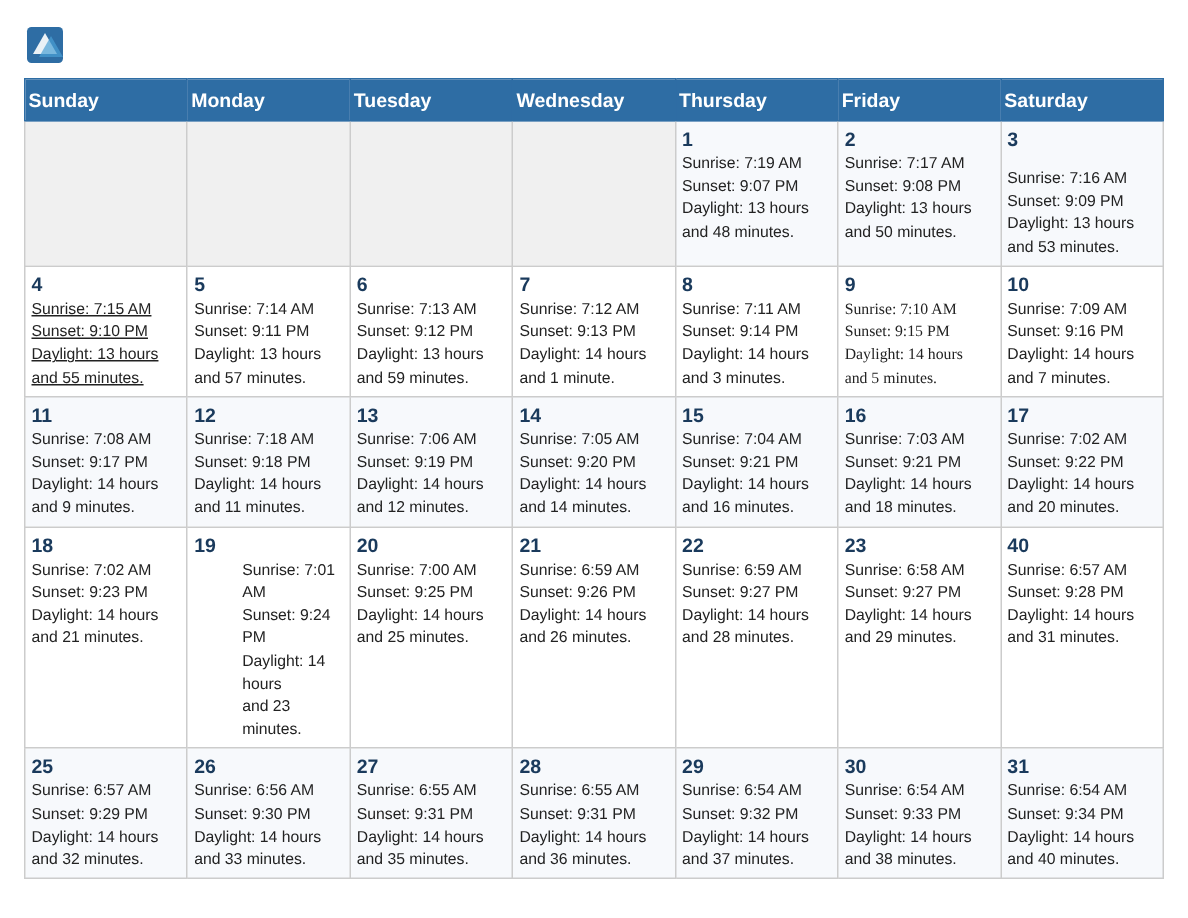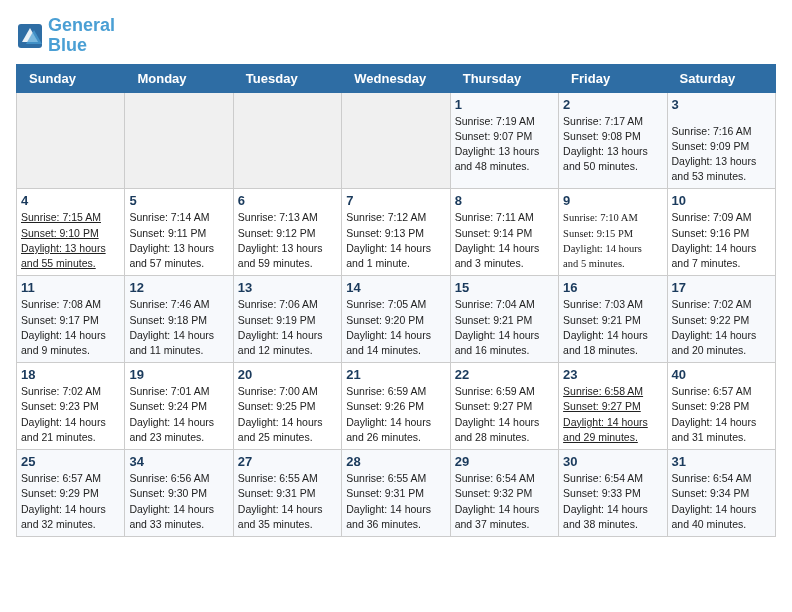--- a/index.html
+++ b/index.html
@@ -49,21 +49,21 @@
     table {
       width: 100%;
       border-collapse: collapse;
       font-size: 11px;
     }
     thead tr {
       background-color: #2e6da4;
       color: #fff;
     }
     thead th {
-      padding: 6px 12px;
+      padding: 6px 2px;
       text-align: left;
       font-size: 13px;
       font-weight: bold;
       border: 1px solid #2e6da4;
     }
     tbody tr {
       vertical-align: top;
     }
     tbody td {
       border: 1px solid #ccc;
@@ -94,26 +94,20 @@
 </head>
 <body>
 
 <div class="header">
   <div class="logo">
     <svg class="logo-icon" viewBox="0 0 28 28">
       <rect x="2" y="2" width="24" height="24" rx="3" fill="#2e6da4"></rect>
       <polygon points="14,6 22,20 6,20" fill="white" opacity="0.9"></polygon>
       <polygon points="18,8 26,22 10,22" fill="#4a9fd4" opacity="0.7"></polygon>
     </svg>
-    <div>
-      <div class="logo-text">
-        <span>General</span><br>
-        <span style="color:#4a9fd4">Blue</span>
-      </div>
-    </div>
   </div>
   <div class="title-block">
     <div class="cal-title"></div>
     <div class="cal-subtitle"></div>
   </div>
 </div>
 
 <table>
   <thead>
     <tr>
@@ -208,21 +202,21 @@
       <tr>
         <td>
           <div class="day-num">11</div>
           <div class="day-info" style="white-space: pre-line;">Sunrise: 7:08 AM
 Sunset: 9:17 PM
 Daylight: 14 hours
 and 9 minutes.</div>
         </td>
         <td>
           <div class="day-num">12</div>
-          <div class="day-info" style="white-space: pre-line;">Sunrise: 7:46 AM
+          <div class="day-info" style="white-space: pre-line;">Sunrise: 7:18 AM
 Sunset: 9:18 PM
 Daylight: 14 hours
 and 11 minutes.</div>
         </td>
         <td>
           <div class="day-num">13</div>
           <div class="day-info" style="white-space: pre-line;">Sunrise: 7:06 AM
 Sunset: 9:19 PM
 Daylight: 14 hours
 and 12 minutes.</div>
@@ -259,21 +253,21 @@
       <tr>
         <td>
           <div class="day-num">18</div>
           <div class="day-info" style="white-space: pre-line;">Sunrise: 7:02 AM
 Sunset: 9:23 PM
 Daylight: 14 hours
 and 21 minutes.</div>
         </td>
         <td>
           <div class="day-num">19</div>
-          <div class="day-info" style="white-space: pre-line;">Sunrise: 7:01 AM
+          <div class="day-info" style="white-space: pre-line; margin-left: 32px;">Sunrise: 7:01 AM
 Sunset: 9:24 PM
 Daylight: 14 hours
 and 23 minutes.</div>
         </td>
         <td>
           <div class="day-num">20</div>
           <div class="day-info" style="white-space: pre-line;">Sunrise: 7:00 AM
 Sunset: 9:25 PM
 Daylight: 14 hours
 and 25 minutes.</div>
@@ -287,21 +281,21 @@
         </td>
         <td>
           <div class="day-num">22</div>
           <div class="day-info" style="white-space: pre-line;">Sunrise: 6:59 AM
 Sunset: 9:27 PM
 Daylight: 14 hours
 and 28 minutes.</div>
         </td>
         <td>
           <div class="day-num">23</div>
-          <div class="day-info" style="white-space: pre-line; text-decoration: underline;">Sunrise: 6:58 AM
+          <div class="day-info" style="white-space: pre-line;">Sunrise: 6:58 AM
 Sunset: 9:27 PM
 Daylight: 14 hours
 and 29 minutes.</div>
         </td>
         <td>
           <div class="day-num">40</div>
           <div class="day-info" style="white-space: pre-line;">Sunrise: 6:57 AM
 Sunset: 9:28 PM
 Daylight: 14 hours
 and 31 minutes.</div>
@@ -309,21 +303,21 @@
       </tr>
       <tr>
         <td>
           <div class="day-num">25</div>
           <div class="day-info" style="white-space: pre-line;">Sunrise: 6:57 AM
 Sunset: 9:29 PM
 Daylight: 14 hours
 and 32 minutes.</div>
         </td>
         <td>
-          <div class="day-num">34</div>
+          <div class="day-num">26</div>
           <div class="day-info" style="white-space: pre-line;">Sunrise: 6:56 AM
 Sunset: 9:30 PM
 Daylight: 14 hours
 and 33 minutes.</div>
         </td>
         <td>
           <div class="day-num">27</div>
           <div class="day-info" style="white-space: pre-line;">Sunrise: 6:55 AM
 Sunset: 9:31 PM
 Daylight: 14 hours

